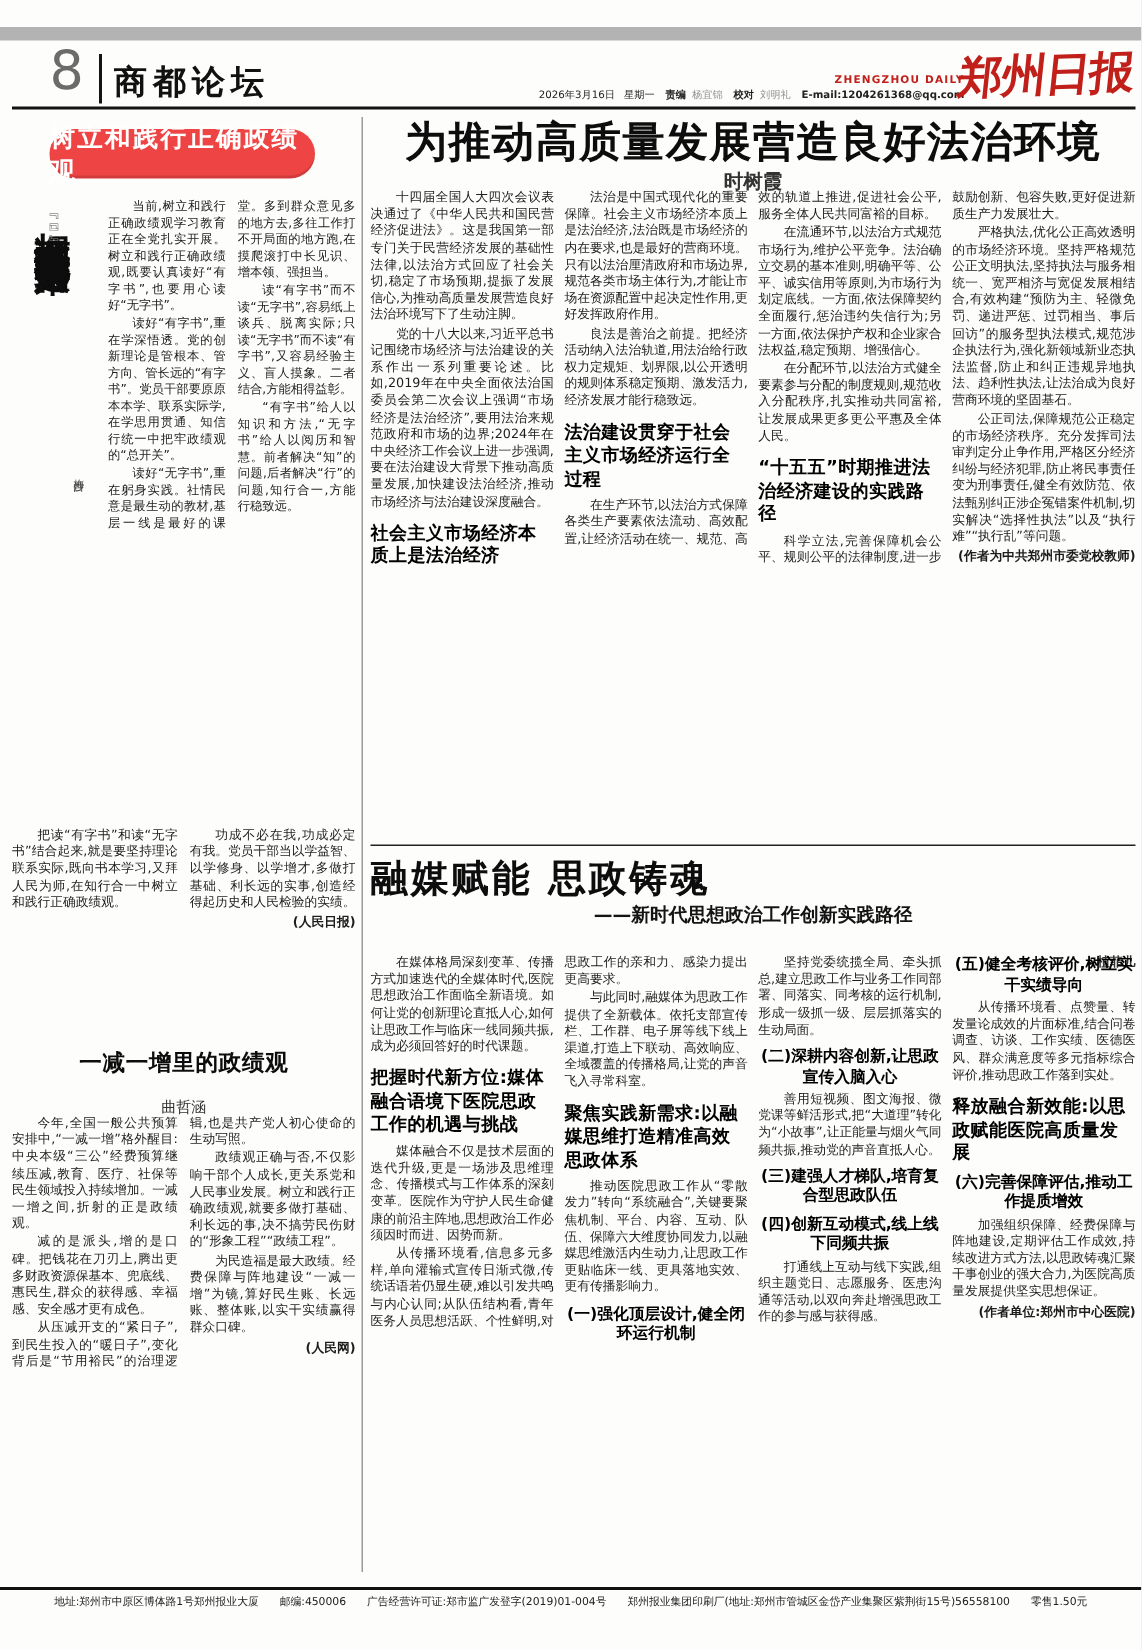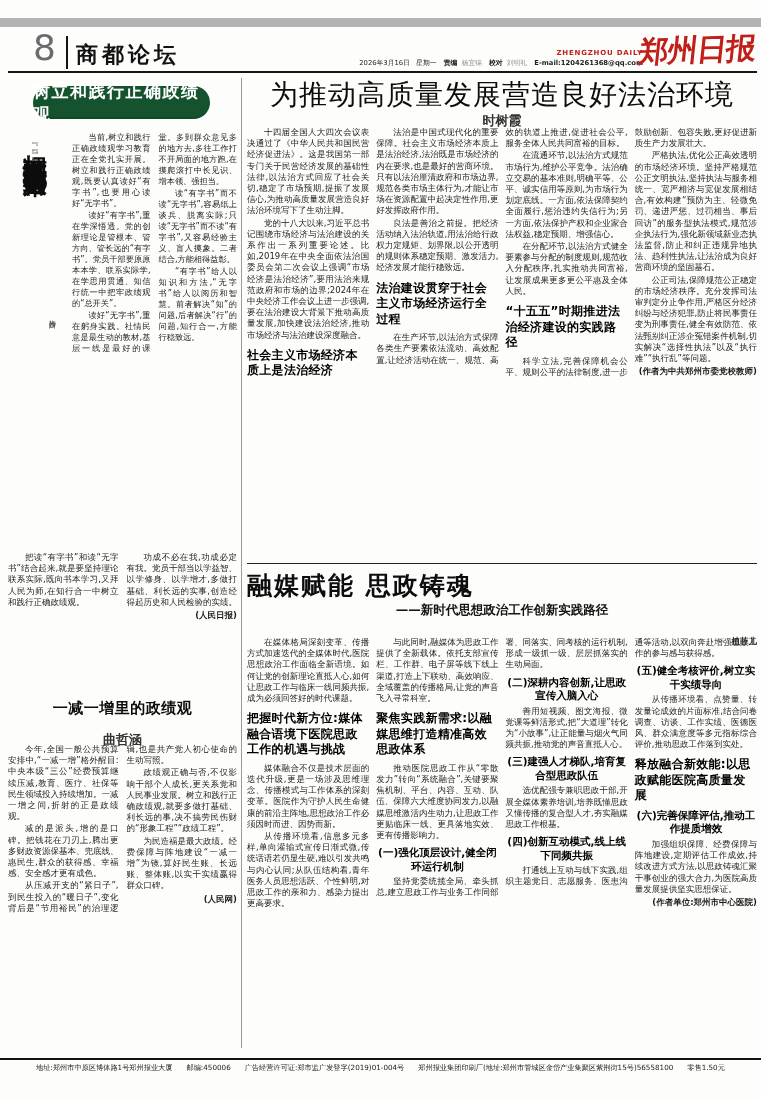--- a/index.html
+++ b/index.html
@@ -12,37 +12,37 @@
   .hvline{left:66px;top:36px;width:1.5px;height:33px;background:#141414;}
   .section{left:76px;top:40px;font-size:22px;font-weight:700;letter-spacing:4px;color:#111;}
   .dailyen{right:118px;top:49px;font-size:7px;font-weight:700;color:#c01f1a;letter-spacing:.8px;text-align:right;}
   .dateline{right:118px;top:58px;font-size:6.8px;color:#222;text-align:right;white-space:nowrap;}
   .dateline .lbl{font-weight:700;margin-left:5px;}
   .dateline .nm{color:#909090;margin-left:2px;}
   .masthead{right:6px;top:30px;font-family:"DejaVu Serif",serif;font-size:30px;font-weight:900;color:#c01f1a;
             transform:skewX(-8deg) rotate(-2deg);letter-spacing:-1px;}
   .hrule{left:8px;top:71px;width:749px;height:2px;background:#141414;}
   
-  .badge{left:33px;top:86px;width:177px;height:33px;background:#14532d;border-radius:17px;
+  .badge{left:33px;top:86px;width:177px;height:33px;background:#ef4444;border-radius:17px;
          display:flex;align-items:center;justify-content:center;color:#fff;font-size:17px;
          font-weight:700;letter-spacing:1.5px;box-shadow:inset 0 -2px 0 rgba(0,0,0,.12);}
   
   .vdiv{left:241px;top:78px;width:1px;height:970px;background:#9a9a9a;}
   .midrule{left:247px;top:563px;width:510px;height:1.2px;background:#222;}
   .footrule{left:0;top:1058px;width:761px;height:2px;background:#111;}
   
-  .law-title{left:247px;top:76px;width:510px;text-align:center;font-size:28px;font-weight:400;
+  .law-title{left:247px;top:76px;width:510px;text-align:center;font-size:28px;font-weight:700;
              letter-spacing:1px;color:#0d0d0d;white-space:nowrap;}
   .law-byline{left:247px;top:112px;width:510px;text-align:center;font-size:13px;font-weight:700;color:#333;}
   .media-title{left:247px;top:569px;width:510px;font-size:25px;font-weight:800;
                letter-spacing:2px;color:#0d0d0d;}
   .media-sub{left:247px;top:602px;width:510px;text-align:center;font-size:12.5px;font-weight:700;color:#141414;}
   .media-byline{left:247px;top:621px;width:510px;text-align:right;font-size:8.5px;font-weight:700;color:#333;margin-top:15px;}
   .budget-title{left:8px;top:699px;width:229px;text-align:center;font-size:15px;font-weight:800;color:#0d0d0d;letter-spacing:.5px;}
-  .budget-byline{left:8px;top:731px;width:229px;text-align:center;font-size:13px;font-weight:700;color:#333;}
+  .budget-byline{left:8px;top:731px;width:229px;text-align:center;font-size:10px;font-weight:400;color:#333;}
   
   .vtitle{left:6px;top:136px;width:58px;height:414px;writing-mode:vertical-rl;
           font-size:24px;font-weight:800;color:#0d0d0d;line-height:58px;letter-spacing:1px;}
   .vtitle .bk{font-size:13px;color:#8a8a8a;font-weight:400;}
   .vbyline{left:47px;top:314px;writing-mode:vertical-rl;font-size:7px;color:#444;letter-spacing:1px;}
   
   .flow{font-size:8.5px;line-height:11.2px;text-align:justify;color:#1c1c1c;}
   .cols4{column-count:4;column-gap:7px;}
   .cols2{column-count:2;column-gap:8px;}
   .law-flow{left:247px;top:127px;width:510px;height:434px;overflow:hidden;}
@@ -143,21 +143,20 @@
       <div class="seg-p">媒体融合不仅是技术层面的迭代升级,更是一场涉及思维理念、传播模式与工作体系的深刻变革。医院作为守护人民生命健康的前沿主阵地,思想政治工作必须因时而进、因势而新。</div>
       <div class="seg-p">从传播环境看,信息多元多样,单向灌输式宣传日渐式微,传统话语若仍显生硬,难以引发共鸣与内心认同;从队伍结构看,青年医务人员思想活跃、个性鲜明,对思政工作的亲和力、感染力提出更高要求。</div>
       <div class="seg-p">与此同时,融媒体为思政工作提供了全新载体。依托支部宣传栏、工作群、电子屏等线下线上渠道,打造上下联动、高效响应、全域覆盖的传播格局,让党的声音飞入寻常科室。</div>
       <div class="seg-sub">聚焦实践新需求:以融媒思维打造精准高效思政体系</div>
       <div class="seg-p">推动医院思政工作从“零散发力”转向“系统融合”,关键要聚焦机制、平台、内容、互动、队伍、保障六大维度协同发力,以融媒思维激活内生动力,让思政工作更贴临床一线、更具落地实效、更有传播影响力。</div>
       <div class="seg-item">(一)强化顶层设计,健全闭环运行机制</div>
       <div class="seg-p">坚持党委统揽全局、牵头抓总,建立思政工作与业务工作同部署、同落实、同考核的运行机制,形成一级抓一级、层层抓落实的生动局面。</div>
       <div class="seg-item">(二)深耕内容创新,让思政宣传入脑入心</div>
       <div class="seg-p">善用短视频、图文海报、微党课等鲜活形式,把“大道理”转化为“小故事”,让正能量与烟火气同频共振,推动党的声音直抵人心。</div>
       <div class="seg-item">(三)建强人才梯队,培育复合型思政队伍</div>
-      <div class="seg-p">选优配强专兼职思政干部,开展全媒体素养培训,培养既懂思政又懂传播的复合型人才,夯实融媒思政工作根基。</div>
       <div class="seg-item">(四)创新互动模式,线上线下同频共振</div>
       <div class="seg-p">打通线上互动与线下实践,组织主题党日、志愿服务、医患沟通等活动,以双向奔赴增强思政工作的参与感与获得感。</div>
       <div class="seg-item">(五)健全考核评价,树立实干实绩导向</div>
       <div class="seg-p">从传播环境看、点赞量、转发量论成效的片面标准,结合问卷调查、访谈、工作实绩、医德医风、群众满意度等多元指标综合评价,推动思政工作落到实处。</div>
       <div class="seg-sub">释放融合新效能:以思政赋能医院高质量发展</div>
       <div class="seg-item">(六)完善保障评估,推动工作提质增效</div>
       <div class="seg-p">加强组织保障、经费保障与阵地建设,定期评估工作成效,持续改进方式方法,以思政铸魂汇聚干事创业的强大合力,为医院高质量发展提供坚实思想保证。</div>
       <div class="seg-attr">(作者单位:郑州市中心医院)</div>
     </div>
 

